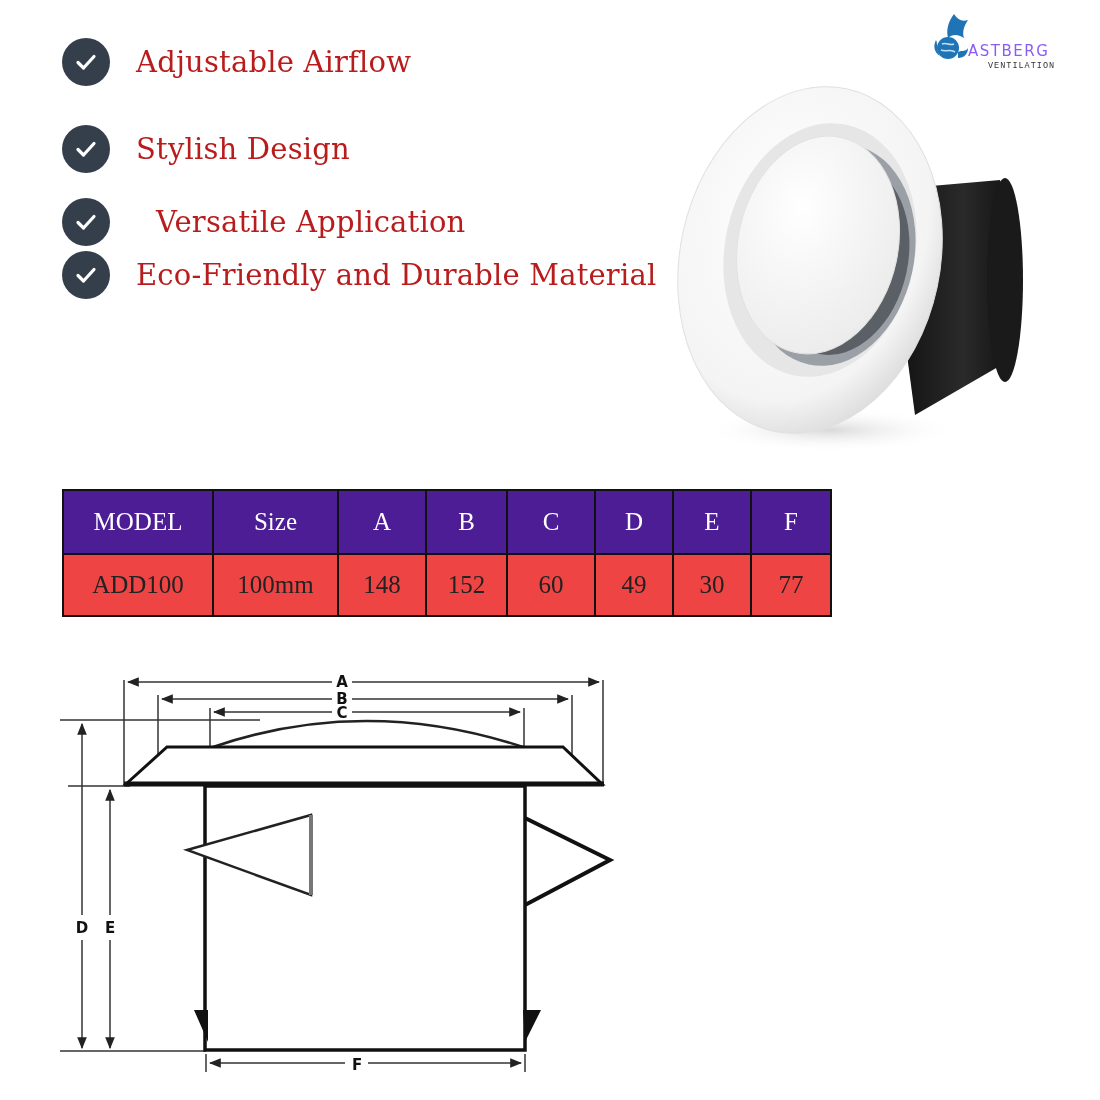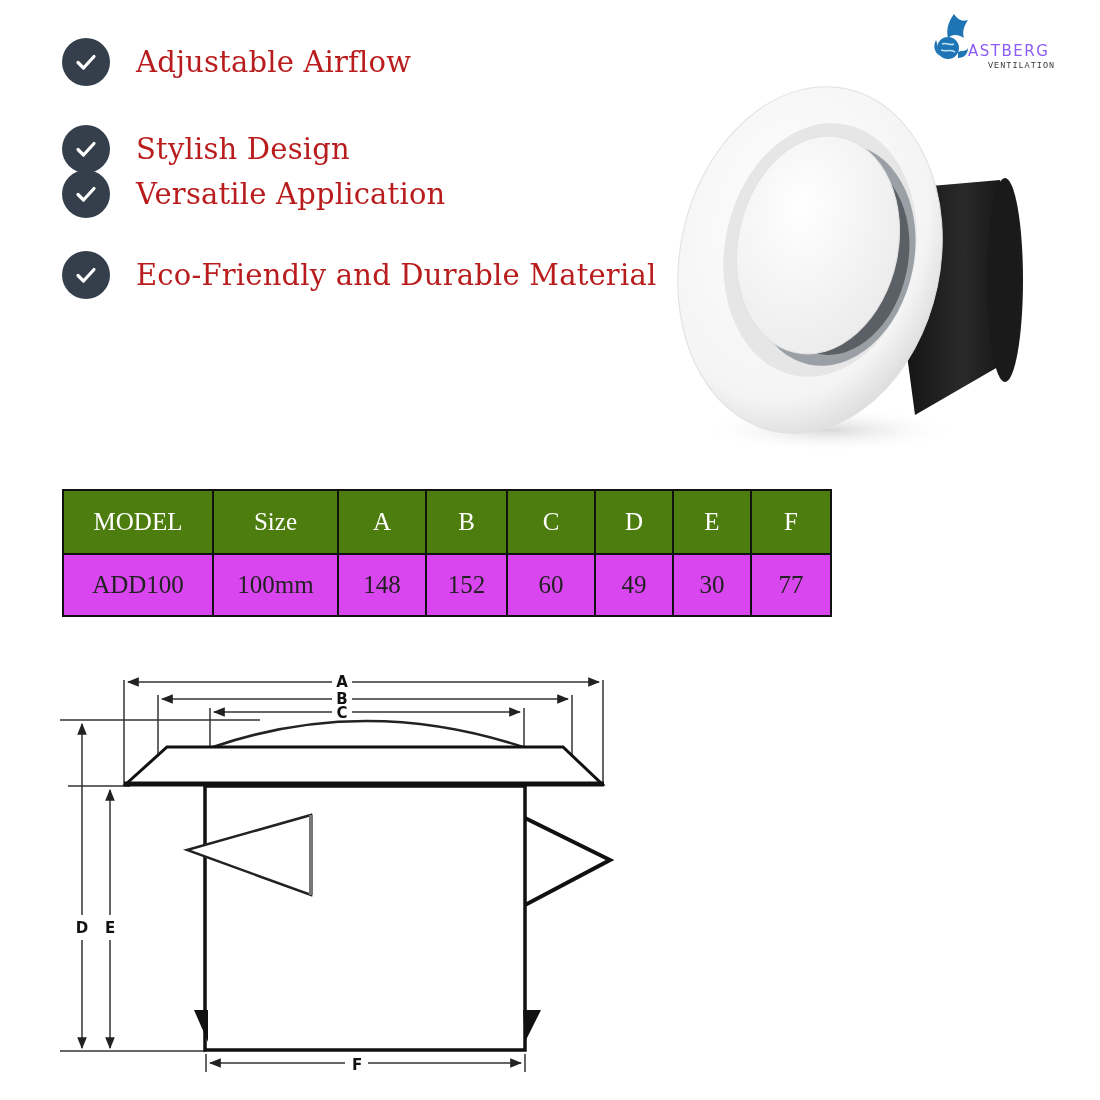--- a/index.html
+++ b/index.html
@@ -7,22 +7,22 @@
   .features { position:absolute; left:62px; top:38px; }
   .feature { position:absolute; left:0; display:flex; align-items:center; white-space:nowrap; }
   .check { width:48px; height:48px; border-radius:50%; background:#343f4b; display:flex; align-items:center; justify-content:center; }
   .feature-label { margin-left:26px; font-family:"DejaVu Serif", serif; font-size:29px; color:#b91c1c; letter-spacing:0.2px; font-weight:300; }
   .logo { position:absolute; left:932px; top:12px; width:165px; height:60px; }
   .logo-word { position:absolute; left:36px; top:30px; font-family:"DejaVu Sans", sans-serif; font-size:15px; letter-spacing:1.5px; color:#8b5cf6; font-weight:normal; }
   .logo-sub { position:absolute; left:56px; top:49px; font-family:Liberation Mono, monospace; font-size:8.5px; letter-spacing:1px; color:#333; }
   .product { position:absolute; left:670px; top:60px; width:420px; height:420px; }
   table.spec { position:absolute; left:62px; top:489px; border-collapse:collapse; font-family:"Liberation Serif", serif; }
   table.spec th, table.spec td { border:2.5px solid #111; text-align:center; font-weight:normal; }
-  table.spec th { background:#4d7c0f; color:#ffffff; font-size:25px; height:60px; }
-  table.spec td { background:#d946ef; color:#222; font-size:25px; height:58px; }
+  table.spec th { background:#4c1d95; color:#ffffff; font-size:25px; height:60px; }
+  table.spec td { background:#ef4444; color:#222; font-size:25px; height:58px; }
   .diagram { position:absolute; left:60px; top:650px; width:580px; height:440px; }
 </style>
 </head>
 <body>
 
 <div class="features">
   <div class="feature" style="top:0px;">
     <div class="check">
       <svg width="24" height="24" viewBox="0 0 24 24">
           <path d="M4 12.5 L9.5 18 L20 6.5" fill="none" stroke="#ffffff" stroke-width="3.2" stroke-linecap="round" stroke-linejoin="round"></path>
@@ -31,21 +31,21 @@
     <span class="feature-label">Adjustable Airflow</span>
   </div>
   <div class="feature" style="top:71px;margin-top:16px;">
     <div class="check">
       <svg width="24" height="24" viewBox="0 0 24 24">
           <path d="M4 12.5 L9.5 18 L20 6.5" fill="none" stroke="#ffffff" stroke-width="3.2" stroke-linecap="round" stroke-linejoin="round"></path>
         </svg>
     </div>
     <span class="feature-label">Stylish Design</span>
   </div>
-  <div class="feature" style="top:132px;">
+  <div class="feature" style="top:160px;gap:20px;">
     <div class="check">
       <svg width="24" height="24" viewBox="0 0 24 24">
           <path d="M4 12.5 L9.5 18 L20 6.5" fill="none" stroke="#ffffff" stroke-width="3.2" stroke-linecap="round" stroke-linejoin="round"></path>
         </svg>
     </div>
     <span class="feature-label">Versatile Application</span>
   </div>
   <div class="feature" style="top:213px;text-align:right;">
     <div class="check">
       <svg width="24" height="24" viewBox="0 0 24 24">

